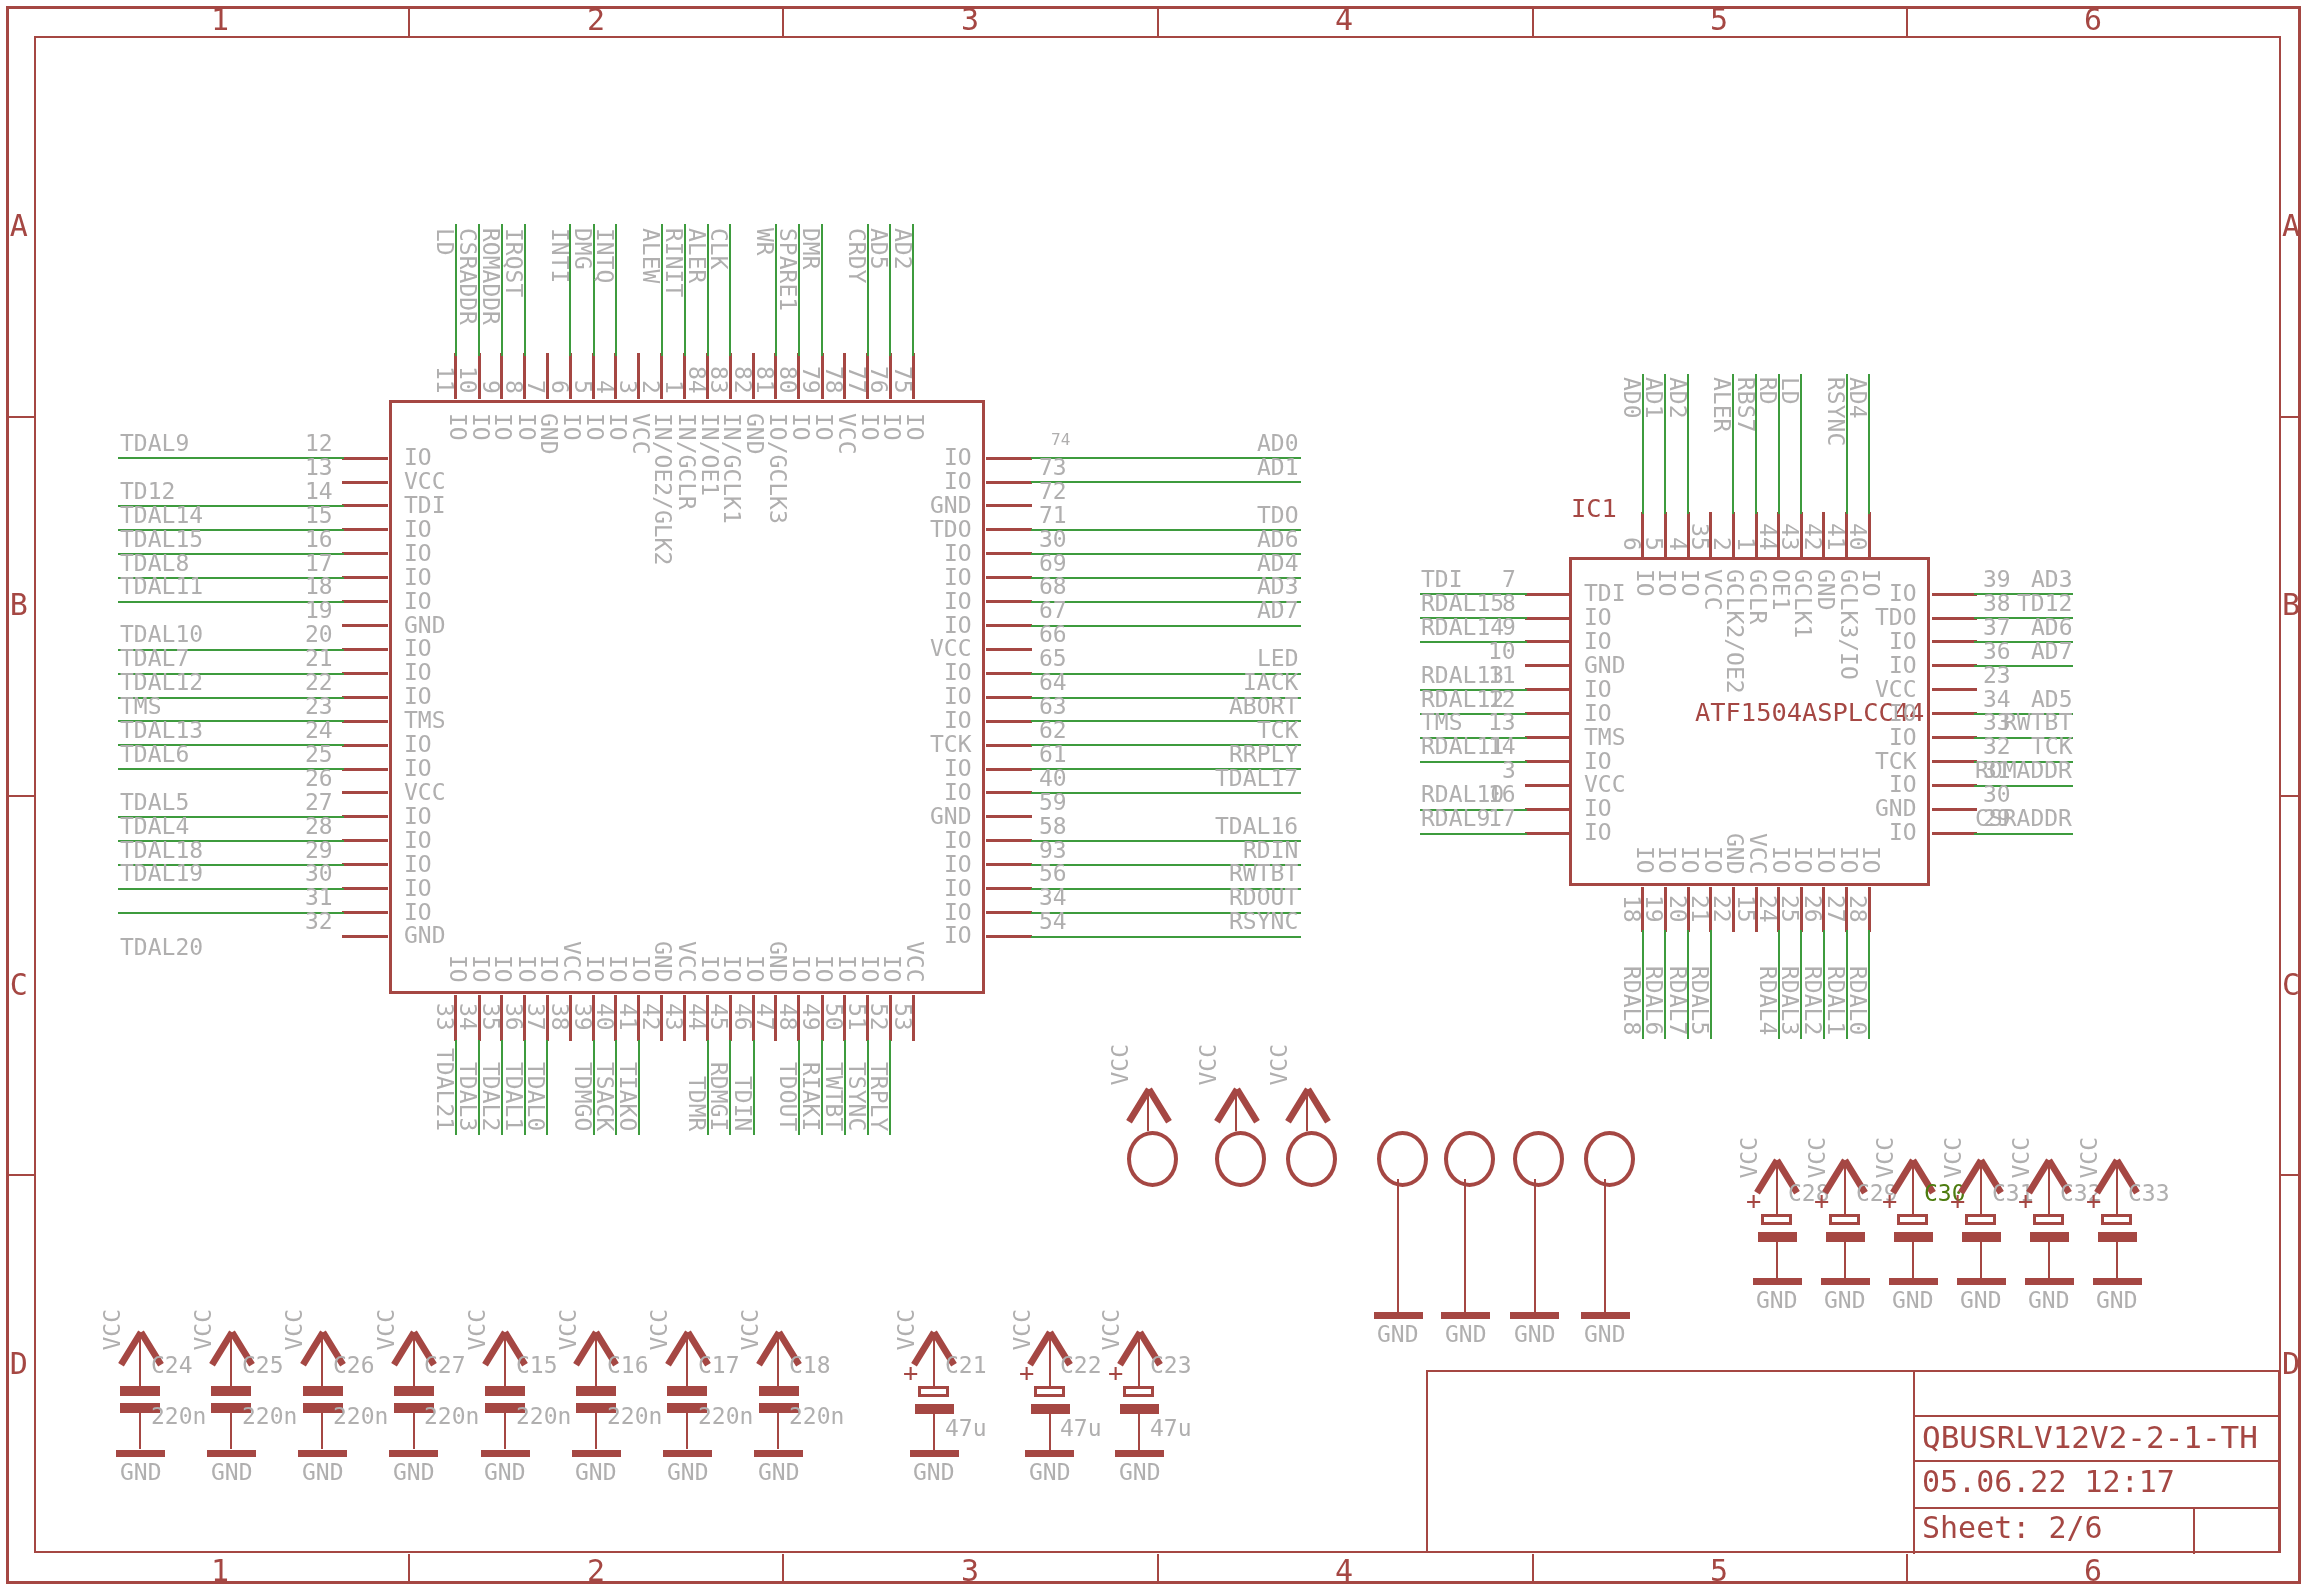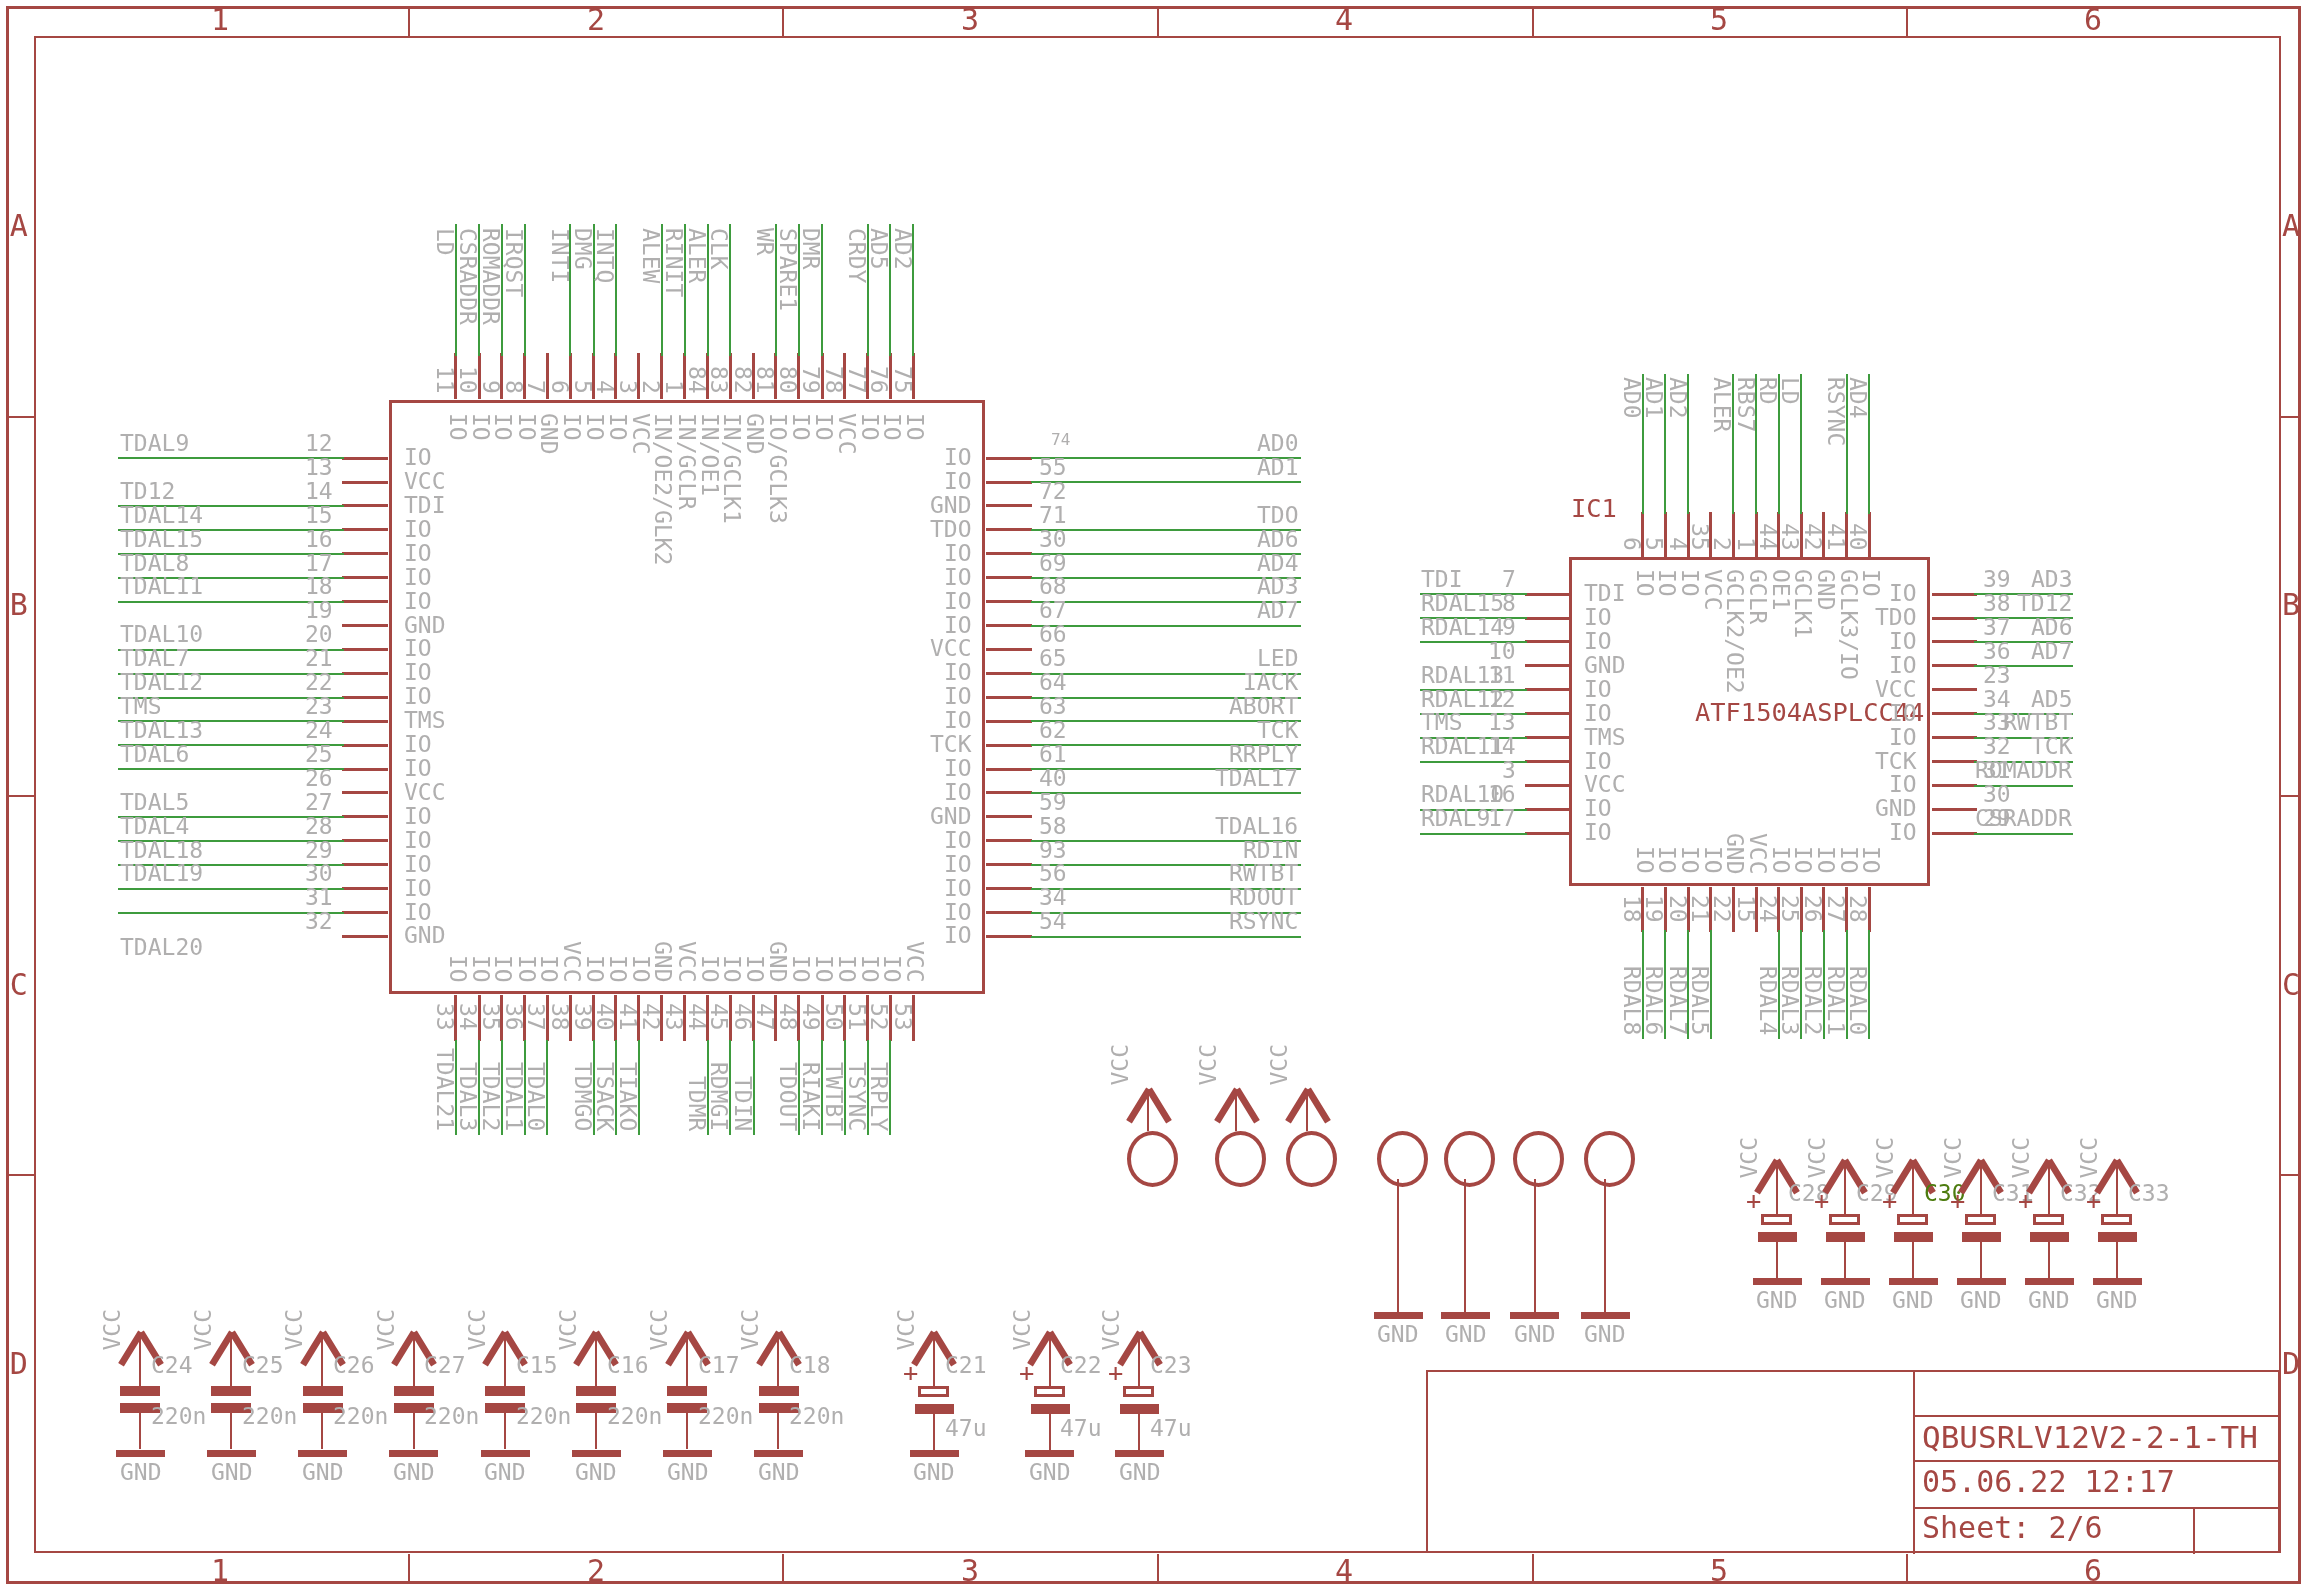--- a/index.html
+++ b/index.html
@@ -354,21 +354,21 @@
     <div class="txt" style="left: 120px; top: 936px; color: rgb(176, 175, 175); font-size: 23px;">TDAL20</div>
     <div class="abs" style="left: 342px; top: 935px; width: 46px; height: 3px; background: rgb(165, 71, 67);"></div>
     <div class="txt" style="left: 305px; top: 910px; color: rgb(176, 175, 175); font-size: 23px;">32</div>
     <div class="txt" style="left: 404px; top: 924px; color: rgb(176, 175, 175); font-size: 23px;">GND</div>
     <div class="abs" style="left: 986px; top: 457px; width: 46px; height: 3px; background: rgb(165, 71, 67);"></div>
     <div class="txt" style="left: 1039px; top: 432px; color: rgb(176, 175, 175); font-size: 16px; margin-left: 12px;">74</div>
     <div class="txt" style="left: 944px; top: 446px; color: rgb(176, 175, 175); font-size: 23px;">IO</div>
     <div class="abs" style="left: 1031px; top: 457px; width: 270px; height: 2.2px; background: rgb(62, 155, 62);"></div>
     <div class="txt" style="left: 1257px; top: 432px; color: rgb(176, 175, 175); font-size: 23px;">AD0</div>
     <div class="abs" style="left: 986px; top: 481px; width: 46px; height: 3px; background: rgb(165, 71, 67);"></div>
-    <div class="txt" style="left: 1039px; top: 456px; color: rgb(176, 175, 175); font-size: 23px;">55</div>
+    <div class="txt" style="left: 1039px; top: 456px; color: rgb(176, 175, 175); font-size: 23px;">73</div>
     <div class="txt" style="left: 944px; top: 470px; color: rgb(176, 175, 175); font-size: 23px;">IO</div>
     <div class="abs" style="left: 1031px; top: 481px; width: 270px; height: 2.2px; background: rgb(62, 155, 62);"></div>
     <div class="txt" style="left: 1257px; top: 456px; color: rgb(176, 175, 175); font-size: 23px;">AD1</div>
     <div class="abs" style="left: 986px; top: 504px; width: 46px; height: 3px; background: rgb(165, 71, 67);"></div>
     <div class="txt" style="left: 1039px; top: 480px; color: rgb(176, 175, 175); font-size: 23px;">72</div>
     <div class="txt" style="left: 930px; top: 494px; color: rgb(176, 175, 175); font-size: 23px;">GND</div>
     <div class="abs" style="left: 986px; top: 528px; width: 46px; height: 3px; background: rgb(165, 71, 67);"></div>
     <div class="txt" style="left: 1039px; top: 504px; color: rgb(176, 175, 175); font-size: 23px;">71</div>
     <div class="txt" style="left: 930px; top: 518px; color: rgb(176, 175, 175); font-size: 23px;">TDO</div>
     <div class="abs" style="left: 1031px; top: 529px; width: 270px; height: 2.2px; background: rgb(62, 155, 62);"></div>

